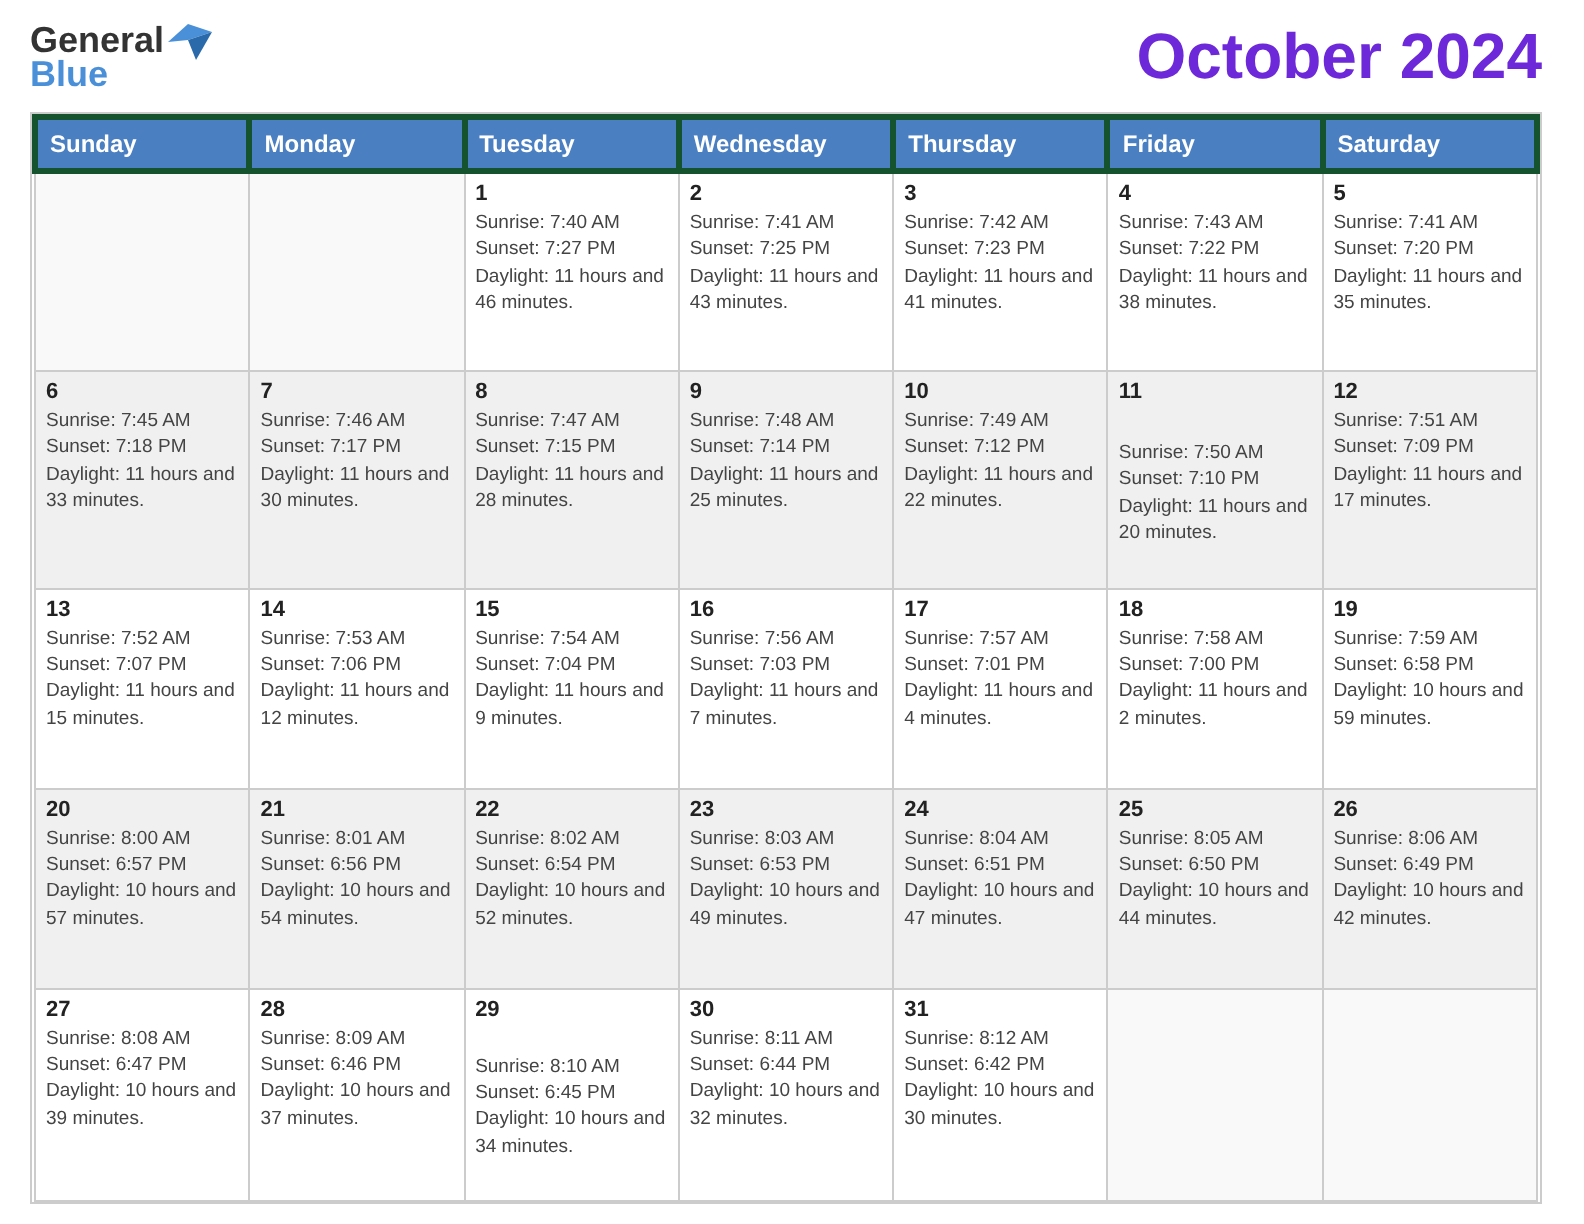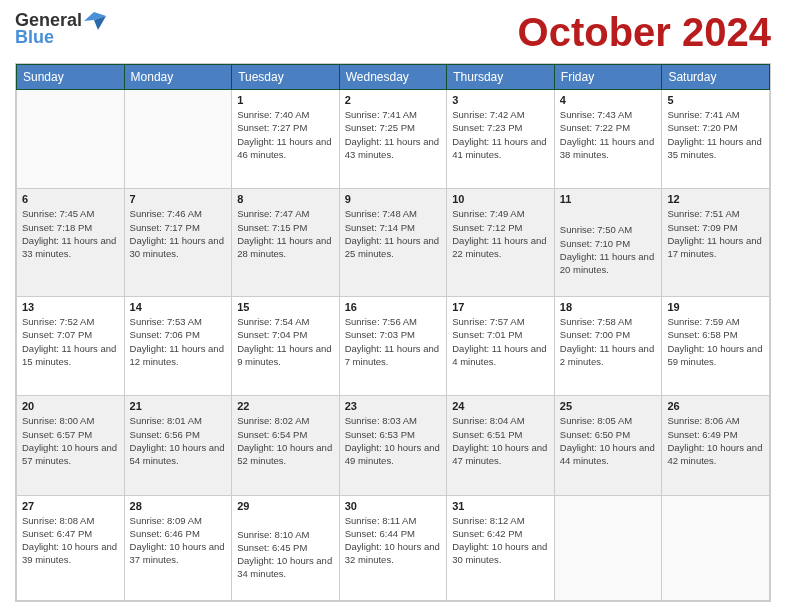--- a/index.html
+++ b/index.html
@@ -30,23 +30,23 @@
     }
     .logo-row {
       display: flex;
       align-items: center;
       gap: 2px;
     }
     .title-block {
       text-align: right;
     }
     .main-title {
-      font-size: 40px;
+      font-size: 32px;
       font-weight: bold;
-      color: #b91c1c;
+      color: #6d28d9;
     }
     .subtitle {
       font-size: 14px;
       color: #555;
     }
     .calendar {
       flex: 1;
       border: 1px solid #ccc;
       border-collapse: collapse;
       width: 100%;
@@ -56,22 +56,22 @@
       width: 100%;
       border-collapse: collapse;
       height: 100%;
     }
     .calendar thead tr th {
       background-color: #4a7fc1;
       color: #fff;
       text-align: left;
       padding: 5px 6px;
       font-size: 12px;
-      font-weight: normal;
-      border: 1px solid #14532d;
+      font-weight: bold;
+      border: 3px solid #14532d;
     }
     .calendar tbody tr td {
       border: 1px solid #ccc;
       vertical-align: top;
       padding: 4px 5px;
       width: calc(100% / 7);
       font-size: 9.5px;
       color: #333;
       height: 85px;
     }

